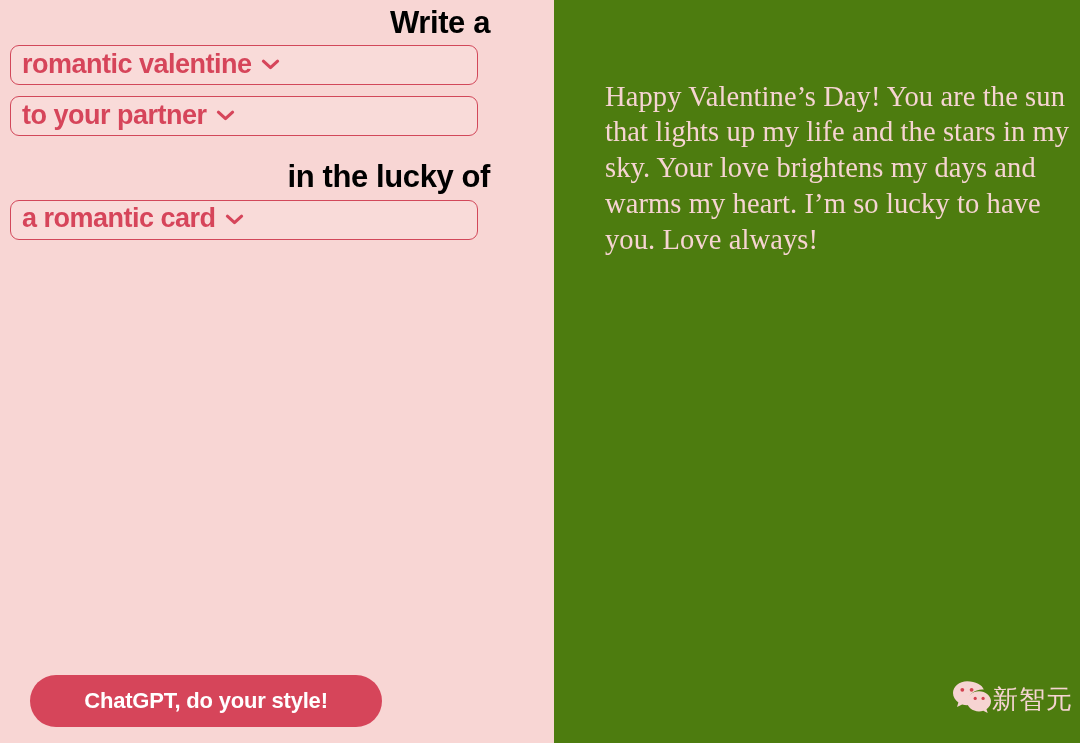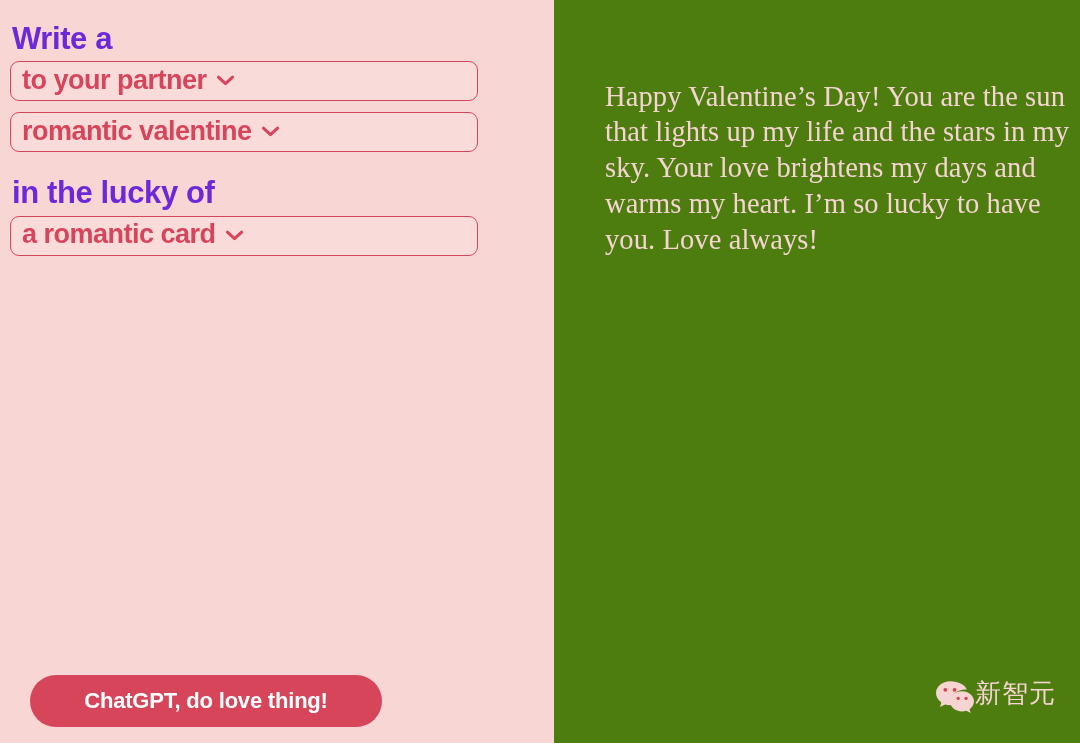--- a/index.html
+++ b/index.html
@@ -38,23 +38,24 @@
     top: 6px;
     width: 480px;
   }
 
   .prompt-line {
     font-family: "Liberation Sans", sans-serif;
     font-weight: bold;
     font-size: 31px;
     line-height: 1.08;
     letter-spacing: -0.4px;
-    color: #6d28d9;
-    margin: 16px 0 6px 2px;
+    color: #000000;
+    margin: 0 0 6px 2px;
     white-space: nowrap;
+    text-align: right;
   }
   .prompt-line.second {
     margin-top: 24px;
   }
 
   .select-field {
     box-sizing: border-box;
     width: 468px;
     height: 40px;
     border: 1.5px solid #d2485a;
@@ -122,76 +123,77 @@
     font-family: "Liberation Serif", serif;
     font-size: 28.5px;
     line-height: 1.26;
     color: #f6d4d2;
     letter-spacing: 0.1px;
   }
 
   
   .watermark {
     position: absolute;
-    right: 24px;
+    right: 7px;
     bottom: 26px;
     display: flex;
+    align-items: center;
   }
   .wechat-icon { display: block; }
   .watermark-label {
     font-family: "DejaVu Sans", sans-serif;
     font-size: 26px;
     color: #f6d4d2;
     line-height: 1;
     letter-spacing: 1px;
   }
 </style>
 </head>
 <body>
 
 <div class="app">
 
   <section class="prompt-panel">
 
     <div class="prompt-builder">
 
       <div class="prompt-line">Write a</div>
+
+      <div class="select-field">
+        <span class="select-value">romantic valentine</span>
+        <span class="chevron">
+          <svg width="19" height="13" viewBox="0 0 19 13" aria-hidden="true">
+            <path d="M2.4 3.2 L9.5 9.6 L16.6 3.2" fill="none" stroke="#d6455a" stroke-width="3.1" stroke-linecap="round" stroke-linejoin="round"></path>
+          </svg>
+        </span>
+      </div>
 
       <div class="select-field">
         <span class="select-value">to your partner</span>
         <span class="chevron">
           <svg width="19" height="13" viewBox="0 0 19 13" aria-hidden="true">
             <path d="M2.4 3.2 L9.5 9.6 L16.6 3.2" fill="none" stroke="#d6455a" stroke-width="3.1" stroke-linecap="round" stroke-linejoin="round"></path>
           </svg>
         </span>
       </div>
 
-      <div class="select-field">
-        <span class="select-value">romantic valentine</span>
-        <span class="chevron">
-          <svg width="19" height="13" viewBox="0 0 19 13" aria-hidden="true">
-            <path d="M2.4 3.2 L9.5 9.6 L16.6 3.2" fill="none" stroke="#d6455a" stroke-width="3.1" stroke-linecap="round" stroke-linejoin="round"></path>
-          </svg>
-        </span>
-      </div>
-
       <div class="prompt-line second">in the lucky of</div>
 
       <div class="select-field">
         <span class="select-value">a romantic card</span>
         <span class="chevron">
           <svg width="19" height="13" viewBox="0 0 19 13" aria-hidden="true">
             <path d="M2.4 3.2 L9.5 9.6 L16.6 3.2" fill="none" stroke="#d6455a" stroke-width="3.1" stroke-linecap="round" stroke-linejoin="round"></path>
           </svg>
         </span>
       </div>
 
     </div>
 
-    <button class="cta-button">ChatGPT, do love thing!</button>
+    <button class="cta-button">ChatGPT, do your style!</button>
 
   </section>
 
   <section class="output-panel">
 
     <p class="output-text">Happy Valentine’s Day! You are the sun that lights up my life and the stars in my sky. Your love brightens my days and warms my heart. I’m so lucky to have you. Love always!</p>
 
     <div class="watermark">
       <span class="wechat-icon">
         <svg width="40" height="33" viewBox="0 0 40 33" aria-hidden="true">

